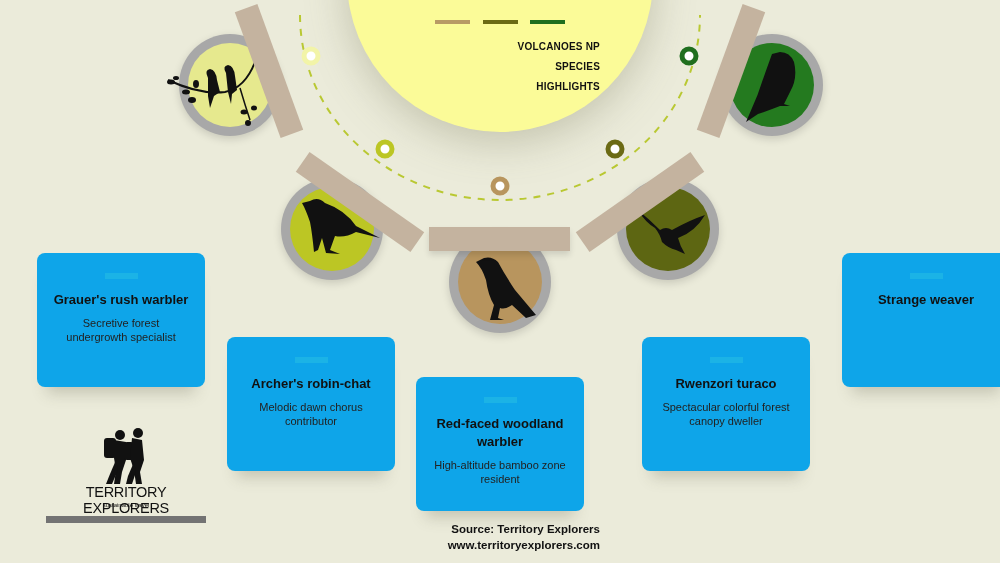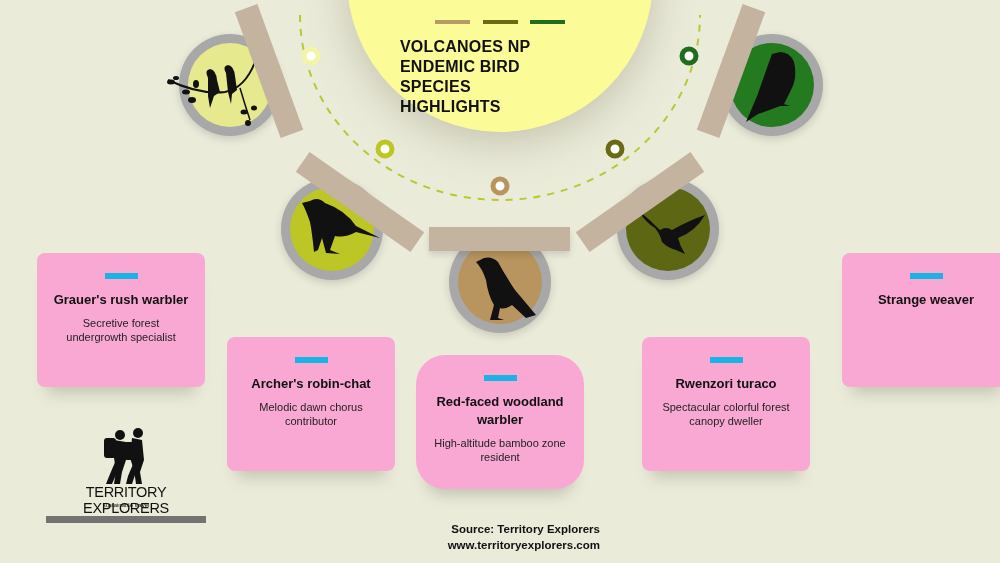--- a/index.html
+++ b/index.html
@@ -1,46 +1,45 @@
 <!DOCTYPE html>
 <html><head>
 <meta charset="utf-8">
 <style>
   html, body { margin:0; padding:0; }
   body { width:1000px; height:563px; position:relative; overflow:hidden; background:#EBEBDA; font-family:"Liberation Sans", "DejaVu Sans", sans-serif; }
   .abs { position:absolute; }
   .hero { left:347px; top:-174px; width:306px; height:306px; border-radius:50%; background:#FBFB98; box-shadow:0 10px 40px rgba(120,120,90,0.35); }
   .hero-bars { left:435px; top:20px; width:130px; display:flex; justify-content:space-between; }
   .hero-bars span { width:35px; height:4px; display:block; }
-  .title { left:400px; top:37px; width:200px; text-align:left; font-weight:bold; font-size:16px; line-height:20px; color:#111; letter-spacing:0.2px; }
+  .title { left:400px; top:37px; width:200px; text-align:right; font-weight:bold; font-size:10px; line-height:20px; color:#111; letter-spacing:0.2px; }
   svg.arc { position:absolute; left:0; top:0; }
   .bar { position:absolute; background:#C4B39F; }
   .medal { position:absolute; width:102px; height:102px; border-radius:50%; background:#A8A8A8; box-shadow:0 3px 8px rgba(0,0,0,0.15); }
   .medal .inner { position:absolute; left:9px; top:9px; width:84px; height:84px; border-radius:50%; overflow:hidden; }
-  .card { position:absolute; width:168px; height:134px; background:#f9a8d4; border-radius:8px; text-align:center; box-shadow:0 16px 14px -10px rgba(80,80,60,0.25); }
+  .card { position:absolute; width:168px; height:134px; background:#0ea5e9; border-radius:8px; text-align:center; box-shadow:0 16px 14px -10px rgba(80,80,60,0.25); }
   .card .dash { width:33px; height:6px; background:#1BB3E6; margin:20px auto 12px; }
   .card .name { font-weight:bold; font-size:13px; line-height:18px; color:#111; padding:0 10px; }
   .card .desc { font-size:11px; line-height:14px; color:#222; margin-top:7px; padding:0 16px;text-align:center; }
   .source { left:400px; top:521px; width:200px; text-align:right; font-weight:bold; font-size:11.5px; line-height:16px; color:#111; }
   .logo { left:46px; top:428px; width:160px; }
   .logo .brand { position:absolute; left:0; top:56px; width:160px; text-align:center; font-size:14.5px; letter-spacing:-0.3px; color:#111; border-bottom:7px solid #737373; line-height:16px; }
   .logo .tag { position:absolute; left:0; top:74px; width:160px; text-align:center; font-size:6px; color:#111; }
 </style>
 </head>
 <body>
 
 <div class="abs hero"></div>
 <div class="abs hero-bars">
   <span style="background:#B89A65"></span>
   <span style="background:#6B6A14"></span>
   <span style="background:#1F6E1E"></span>
 </div>
 <div class="abs title">
   <div>VOLCANOES NP</div>
-  <div>ENDEMIC BIRD</div>
   <div>SPECIES</div>
   <div>HIGHLIGHTS</div>
 </div>
 
 <svg class="arc" width="1000" height="563">
   <path d="M 300 15 A 200 185 0 0 0 700 15" fill="none" stroke="#B9C832" stroke-width="2" stroke-dasharray="7 7"></path>
   <g>
       <circle cx="311" cy="56" r="7" fill="#fff" stroke="#F2F4A8" stroke-width="5"></circle>
     </g>
   <g>
@@ -116,21 +115,21 @@
 <div class="card" style="left:37px; top:253px;">
   <div class="dash"></div>
   <div class="name">Grauer's rush warbler</div>
   <div class="desc">Secretive forest undergrowth specialist</div>
 </div>
 <div class="card" style="left:227px; top:337px;">
   <div class="dash"></div>
   <div class="name">Archer's robin-chat</div>
   <div class="desc">Melodic dawn chorus contributor</div>
 </div>
-<div class="card" style="left:416px; top:355px;border-radius:29px;">
+<div class="card" style="left:416px; top:377px;">
   <div class="dash"></div>
   <div class="name">Red-faced woodland warbler</div>
   <div class="desc">High-altitude bamboo zone resident</div>
 </div>
 <div class="card" style="left:606px; top:337px;margin-left:36px;">
   <div class="dash"></div>
   <div class="name">Rwenzori turaco</div>
   <div class="desc">Spectacular colorful forest canopy dweller</div>
 </div>
 <div class="card" style="left:795px; top:253px;margin-left:47px;">

